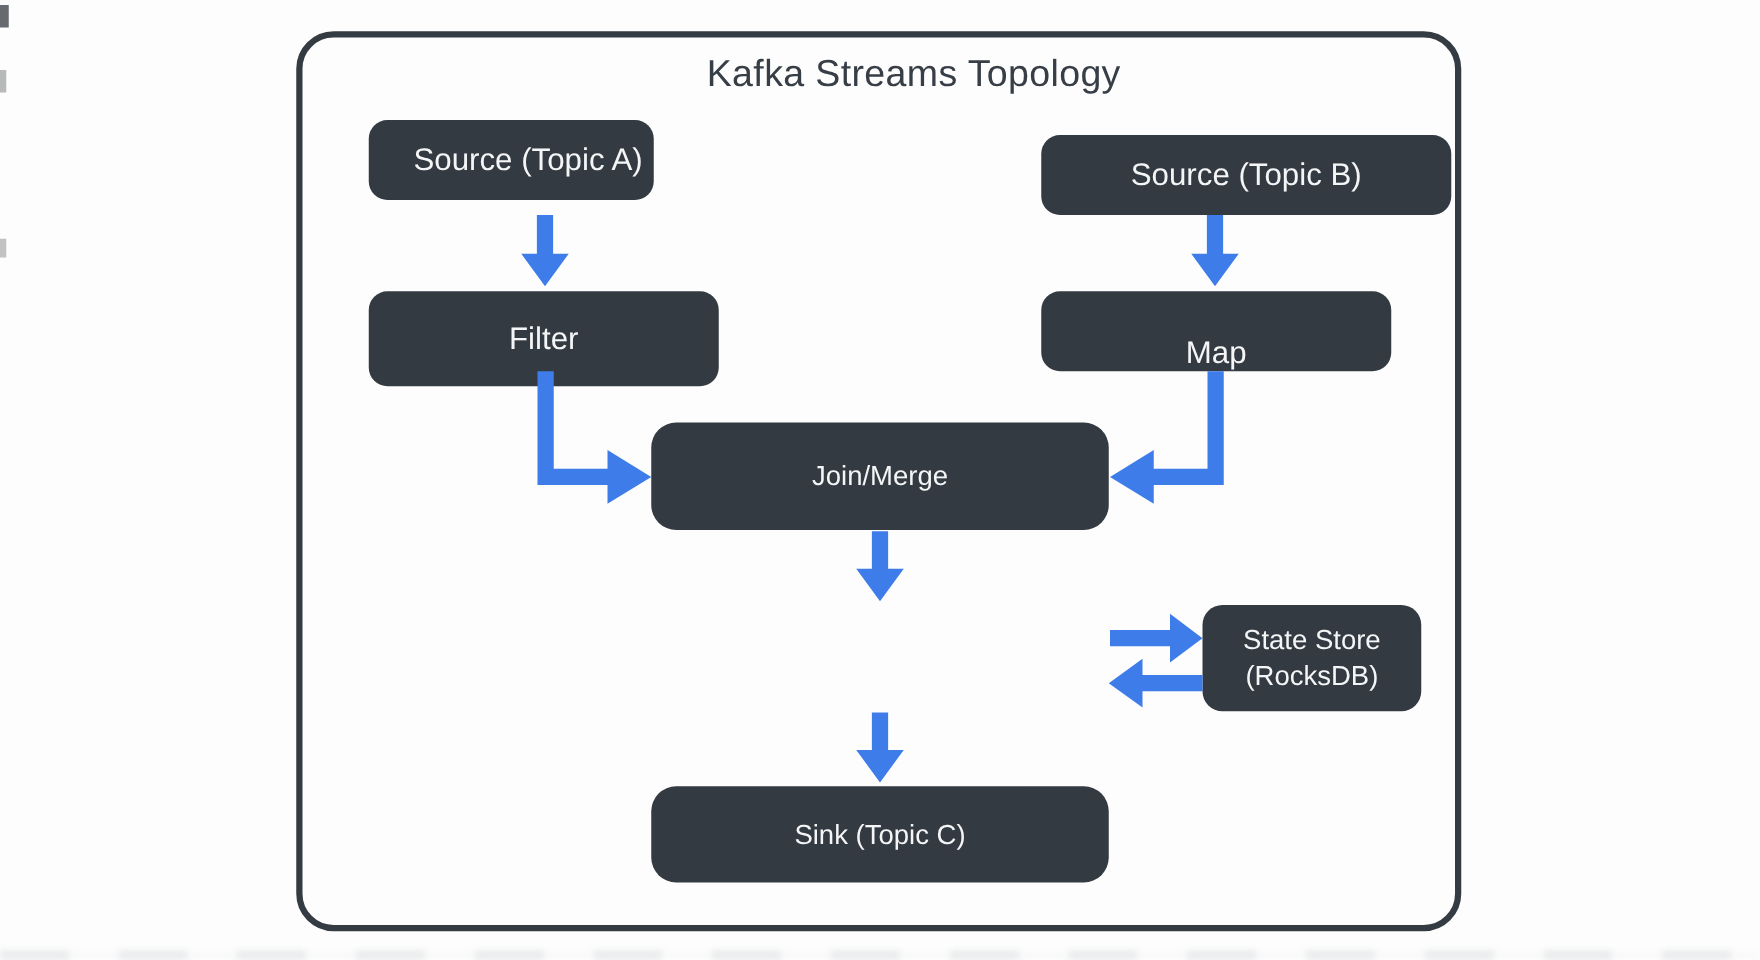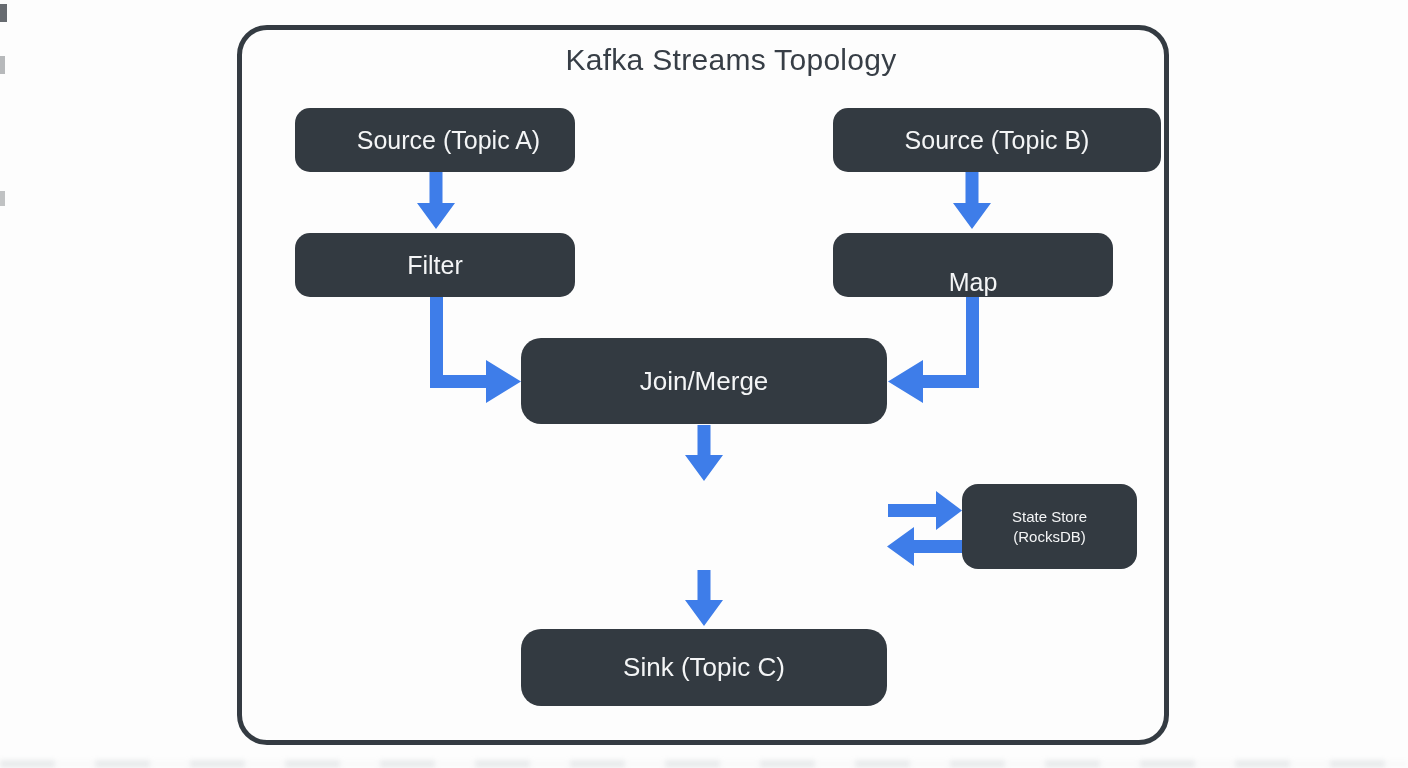--- a/index.html
+++ b/index.html
@@ -25,51 +25,51 @@
     position:absolute;left:237px;top:43px;width:932px;
     text-align:center;font-size:30px;font-weight:500;
     color:var(--title-text);letter-spacing:0.3px;padding-left:28px;
   }
   .node{
     position:absolute;background:var(--node-fill);color:var(--node-text);
     display:flex;align-items:center;justify-content:center;text-align:center;
     box-sizing:border-box;
   }
   .node.small{border-radius:15px;font-size:25px;}
-  .node.large{border-radius:20px;font-size:26px;}
-  .node.store{border-radius:16px;font-size:15px;line-height:1.3;padding:0 14px;}
+  .node.large{border-radius:20px;font-size:22px;}
+  .node.store{border-radius:16px;font-size:22px;line-height:1.3;padding:0 14px;}
   .arrows{position:absolute;left:0;top:0;pointer-events:none;}
   .arrows polygon{fill:var(--arrow-color);}
   .edge-artifact{position:absolute;background:#343a40;}
   .bottom-blur{
     position:absolute;left:0;right:0;bottom:0;height:8px;
     background:repeating-linear-gradient(90deg,
       rgba(140,152,158,0.32) 0px, rgba(140,152,158,0.32) 55px,
       rgba(140,152,158,0.05) 55px, rgba(140,152,158,0.05) 95px);
     filter:blur(2.5px);opacity:0.55;
   }
 </style>
 </head>
 <body>
 
 <div class="stage">
 
   <div class="frame"></div>
 
   <div class="title">Kafka Streams Topology</div>
 
-  <div class="node small" style="left:295px;top:108px;width:280px;height:64px;padding-left:27px;">
+  <div class="node small" style="left:295px;top:96px;width:228px;height:64px;padding-left:27px;">
     <span>Source (Topic A)</span>
   </div>
 
   <div class="node small" style="left:833px;top:108px;width:328px;height:64px;">
     <span>Source (Topic B)</span>
   </div>
 
-  <div class="node small" style="left:295px;top:233px;width:280px;height:64px;">
+  <div class="node small" style="left:295px;top:233px;width:280px;height:76px;">
     <span>Filter</span>
   </div>
 
   <div class="node small" style="left:833px;top:233px;width:280px;height:64px;align-items:flex-end;">
     <span>Map</span>
   </div>
 
   <div class="node large" style="left:521px;top:338px;width:366px;height:86px;">
     <span>Join/Merge</span>
   </div>

